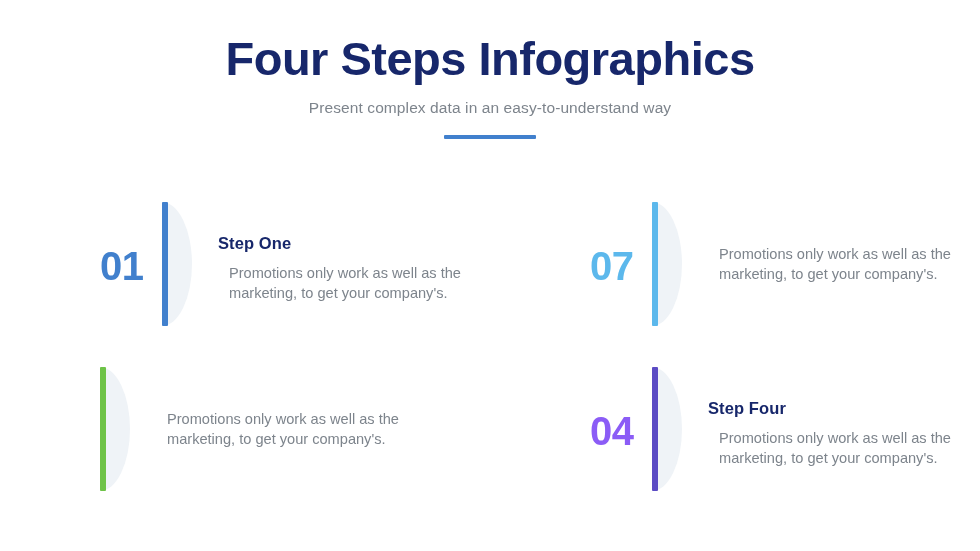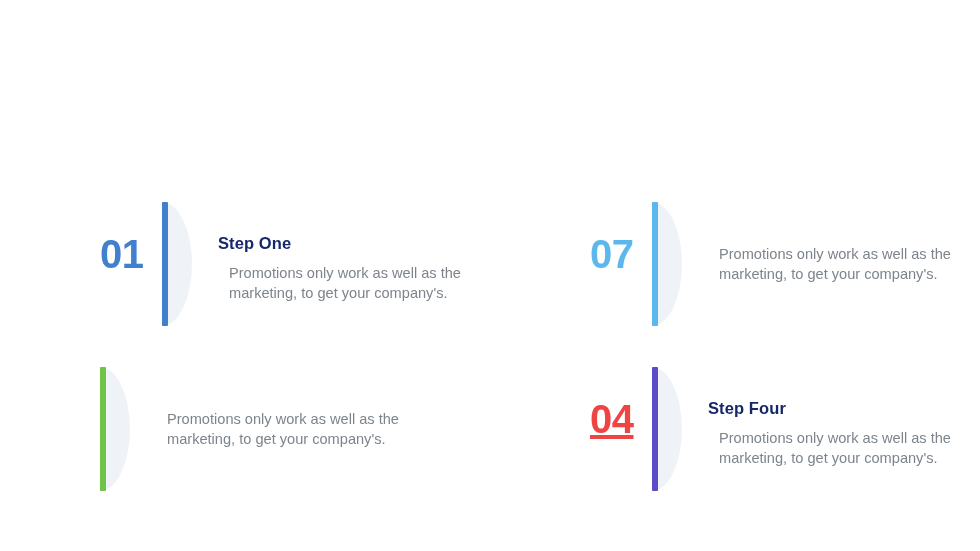--- a/index.html
+++ b/index.html
@@ -73,21 +73,21 @@
     box-sizing: border-box;
   }
 
   .step-number {
     font-size: 40px;
     font-weight: 700;
     line-height: 1;
     width: 62px;
     flex: 0 0 62px;
     text-align: left;
-    margin-top: 36px;
+    margin-top: 48px;
     letter-spacing: -0.5px;
   }
 
   
   .step-marker {
     position: relative;
     flex: 0 0 32px;
     width: 32px;
     height: 124px;
     margin-top: 4px;
@@ -130,20 +130,25 @@
     line-height: 1.36;
     margin: 11px;
     max-width: 258px;
   }
 </style>
 </head>
 <body>
 
 <div class="slide">
 
+  <div class="header">
+    <h1 class="slide-title">Four Steps Infographics</h1>
+    <p class="slide-subtitle">Present complex data in an easy-to-understand way</p>
+    <div class="accent-bar" style="background: rgb(65, 128, 205);"></div>
+  </div>
 
   <div class="steps-grid">
 
     <div class="step-item">
       <div class="step-number" style="color: rgb(65, 128, 205);">01</div>
       <div class="step-marker">
         <div class="marker-leaf" style="background: rgb(239, 243, 247);"></div>
         <div class="marker-bar" style="background: rgb(65, 128, 205);"></div>
       </div>
       <div class="step-text">
@@ -167,21 +172,21 @@
       <div class="step-marker">
         <div class="marker-leaf" style="background: rgb(239, 243, 247);"></div>
         <div class="marker-bar" style="background: rgb(110, 195, 72);"></div>
       </div>
       <div class="step-text">
         <div class="step-desc">Promotions only work as well as the marketing, to get your company's.</div>
       </div>
     </div>
 
     <div class="step-item">
-      <div class="step-number" style="color: #ef4444; text-decoration: underline;">04</div>
+      <div class="step-number" style="color: #8b5cf6;">04</div>
       <div class="step-marker">
         <div class="marker-leaf" style="background: rgb(239, 243, 247);"></div>
         <div class="marker-bar" style="background: rgb(91, 75, 196);"></div>
       </div>
       <div class="step-text">
         <div class="step-title">Step Four</div>
         <div class="step-desc">Promotions only work as well as the marketing, to get your company's.</div>
       </div>
     </div>
 

